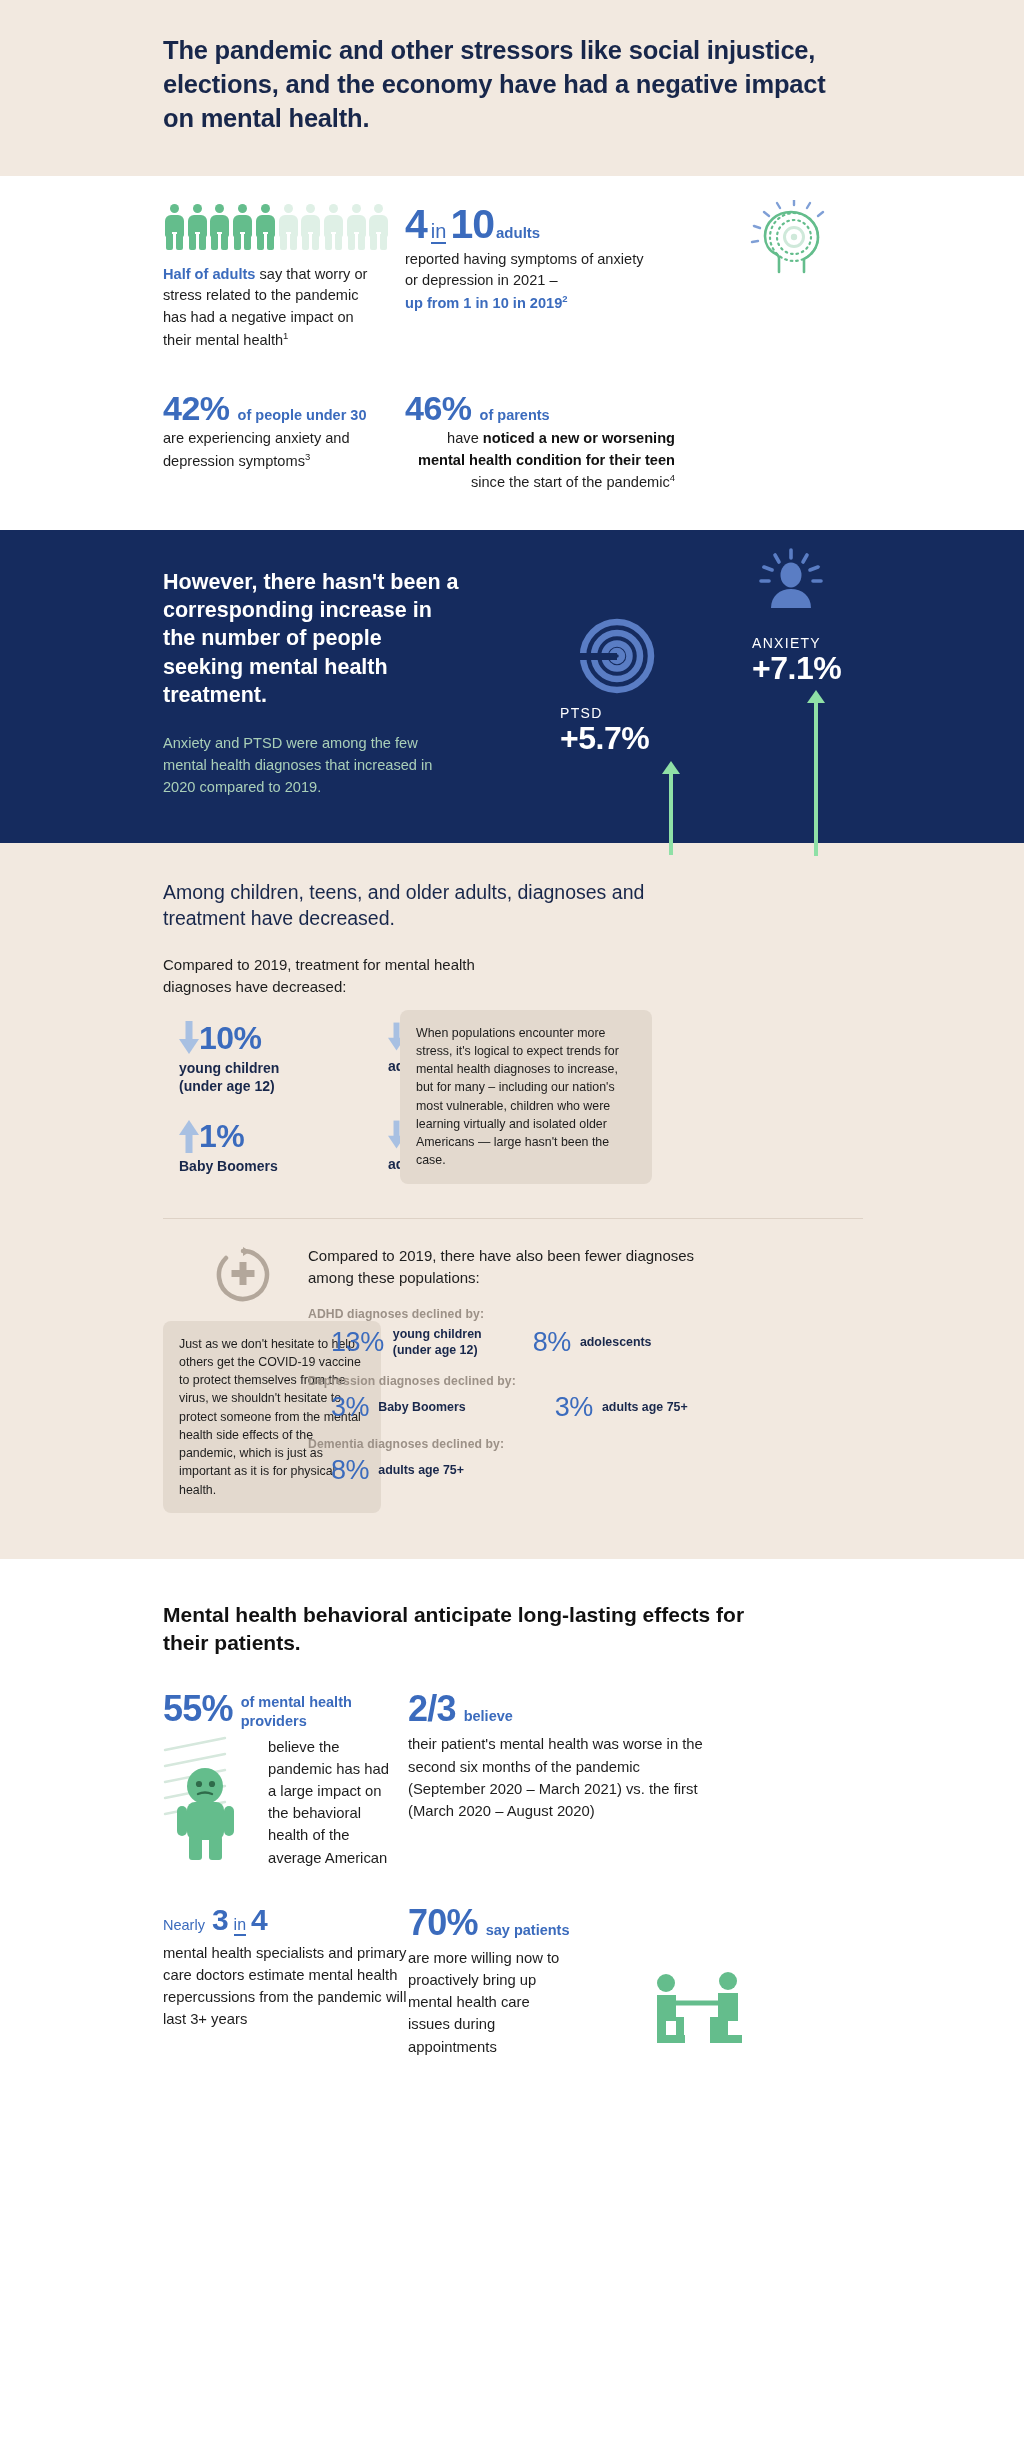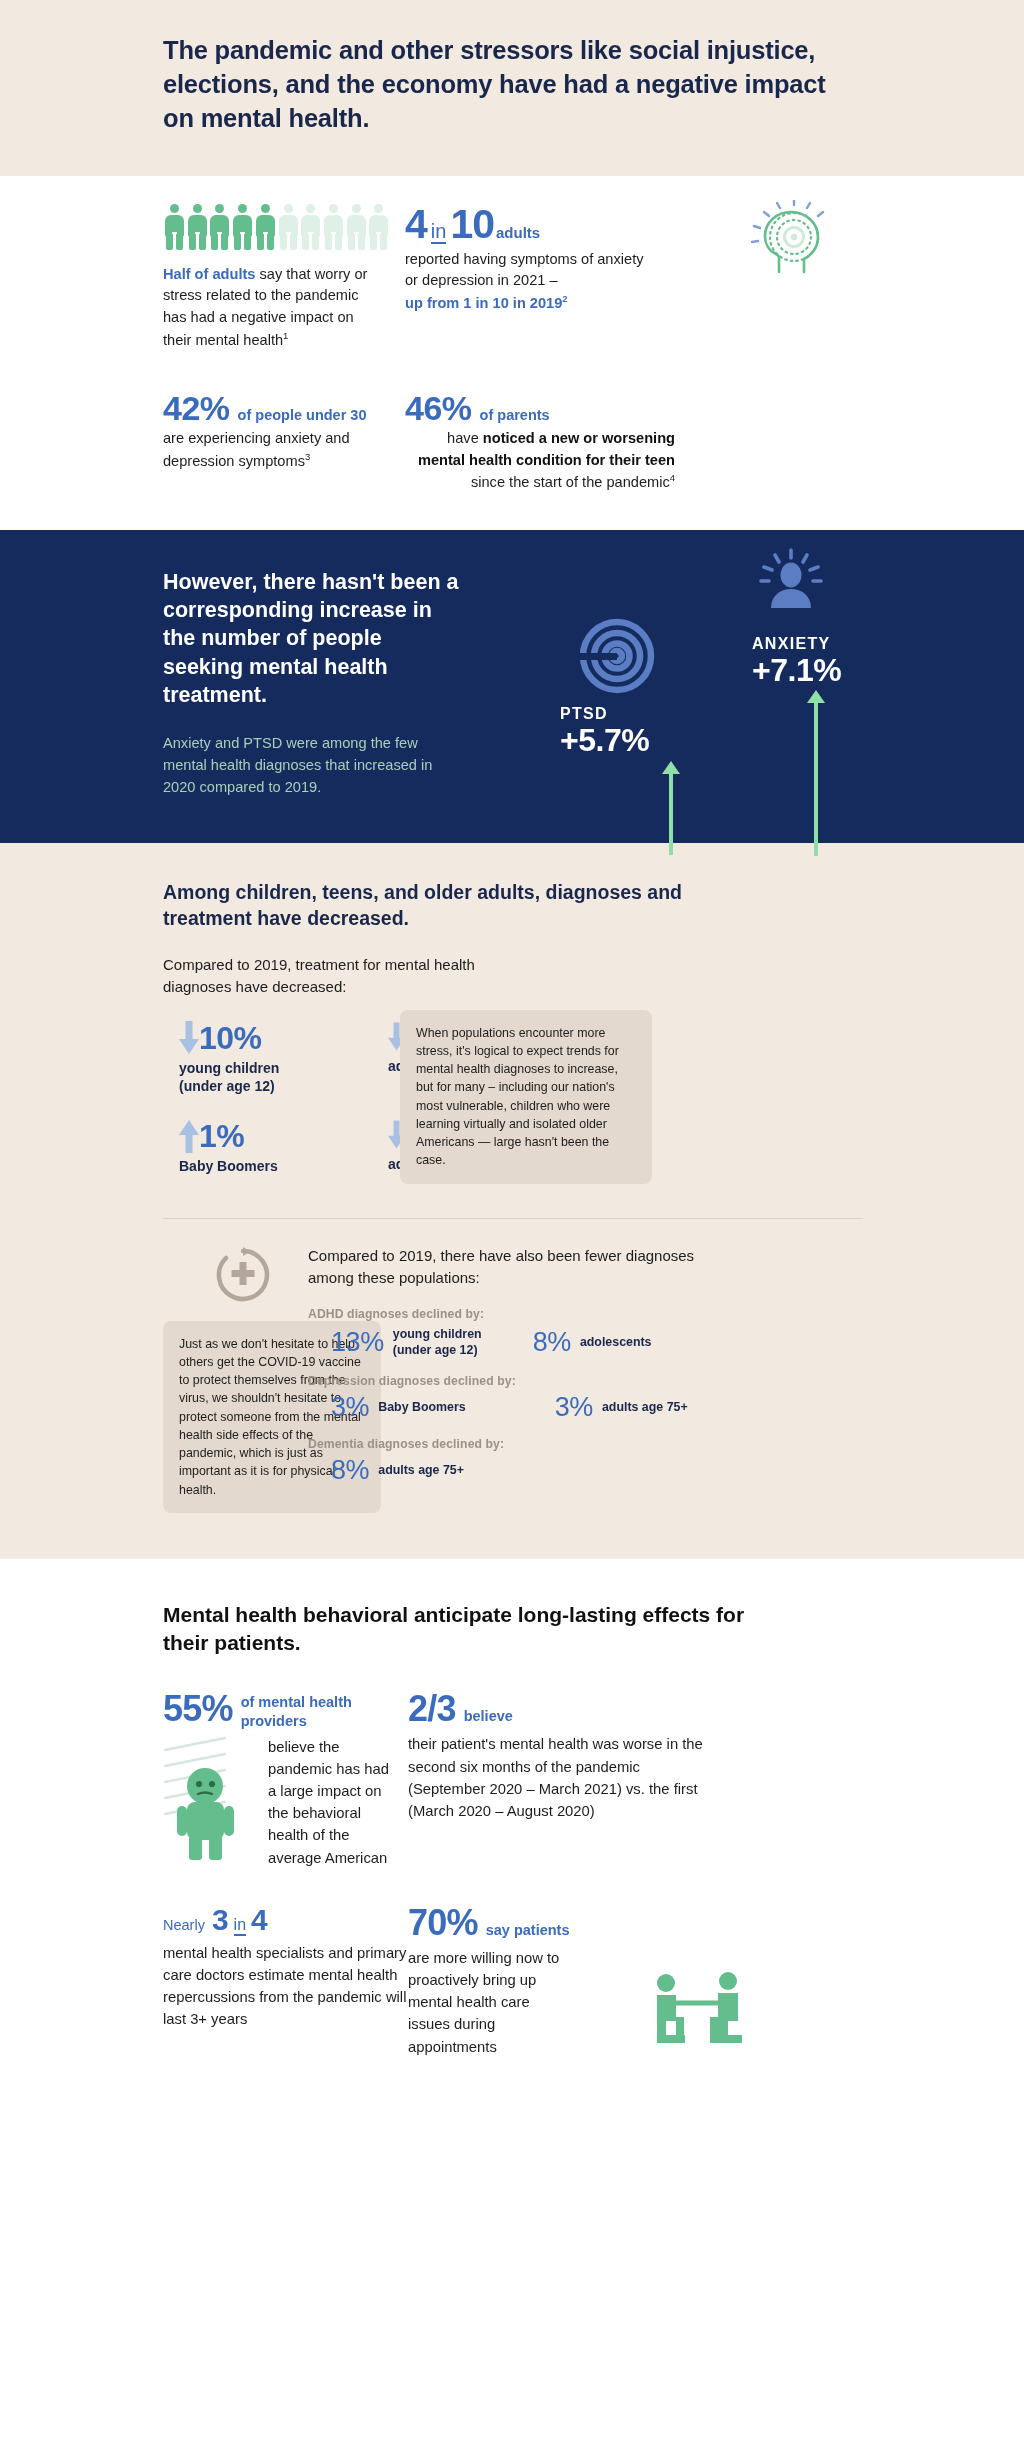--- a/index.html
+++ b/index.html
@@ -94,40 +94,40 @@
   .navy-head {
     width: 300px; margin-left: 163px;
     font-size: 21.5px; line-height: 1.32; font-weight: bold; color: #ffffff;
   }
   .navy-sub {
     width: 300px; margin-left: 163px; margin-top: 24px;
     font-size: 14.6px; line-height: 1.5; color: #a9cfb8;
   }
   .stat-float { position: absolute; color: #ffffff; }
   .stat-kicker {
-    font-size: 16px; font-weight: bold; letter-spacing: 1.3px; color: #ffffff; margin-bottom: 1px;
+    font-size: 14px; font-weight: normal; letter-spacing: 1.3px; color: #ffffff; margin-bottom: 1px;
   }
   .stat-big { font-size: 32px; font-weight: bold; line-height: 1; letter-spacing: -0.5px; }
   .arrow-up {
     position: absolute; width: 4px; background: #8fe0a6;
   }
   .arrow-head {
     position: absolute; width: 0; height: 0;
     border-left: 9px solid transparent; border-right: 9px solid transparent;
     border-bottom: 13px solid #8fe0a6;
   }
 
   
   .sec-beige {
     background: #f2e9e0;
     padding: 36px 0 46px 0;
   }
   .beige-head {
     width: 520px; margin-left: 163px;
-    font-size: 19.5px; line-height: 1.35; font-weight: bold; color: #18274b;
+    font-size: 19.5px; line-height: 1.35; font-weight: normal; color: #18274b;
     margin-bottom: 22px;
   }
   .beige-intro {
     width: 400px; margin-left: 163px;
     font-size: 15px; line-height: 1.5; color: #1d1d1d; margin-bottom: 22px;
   }
   .dec-grid {
     margin-left: 163px; width: 400px;
     display: grid; grid-template-columns: 185px 185px; row-gap: 22px;
   }

